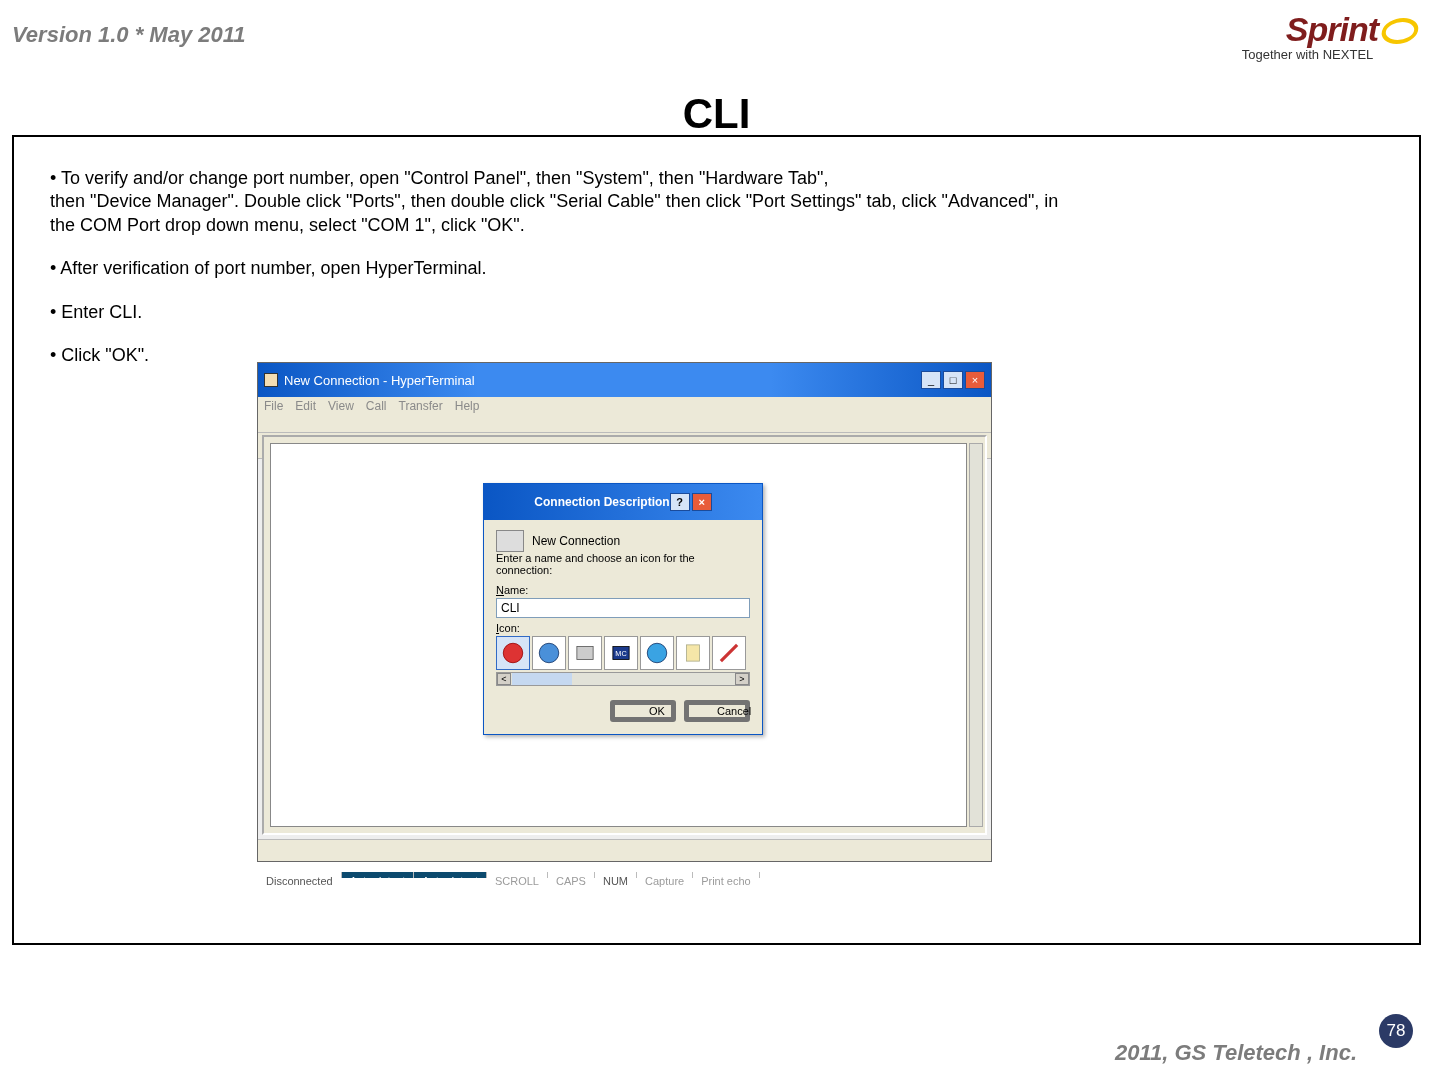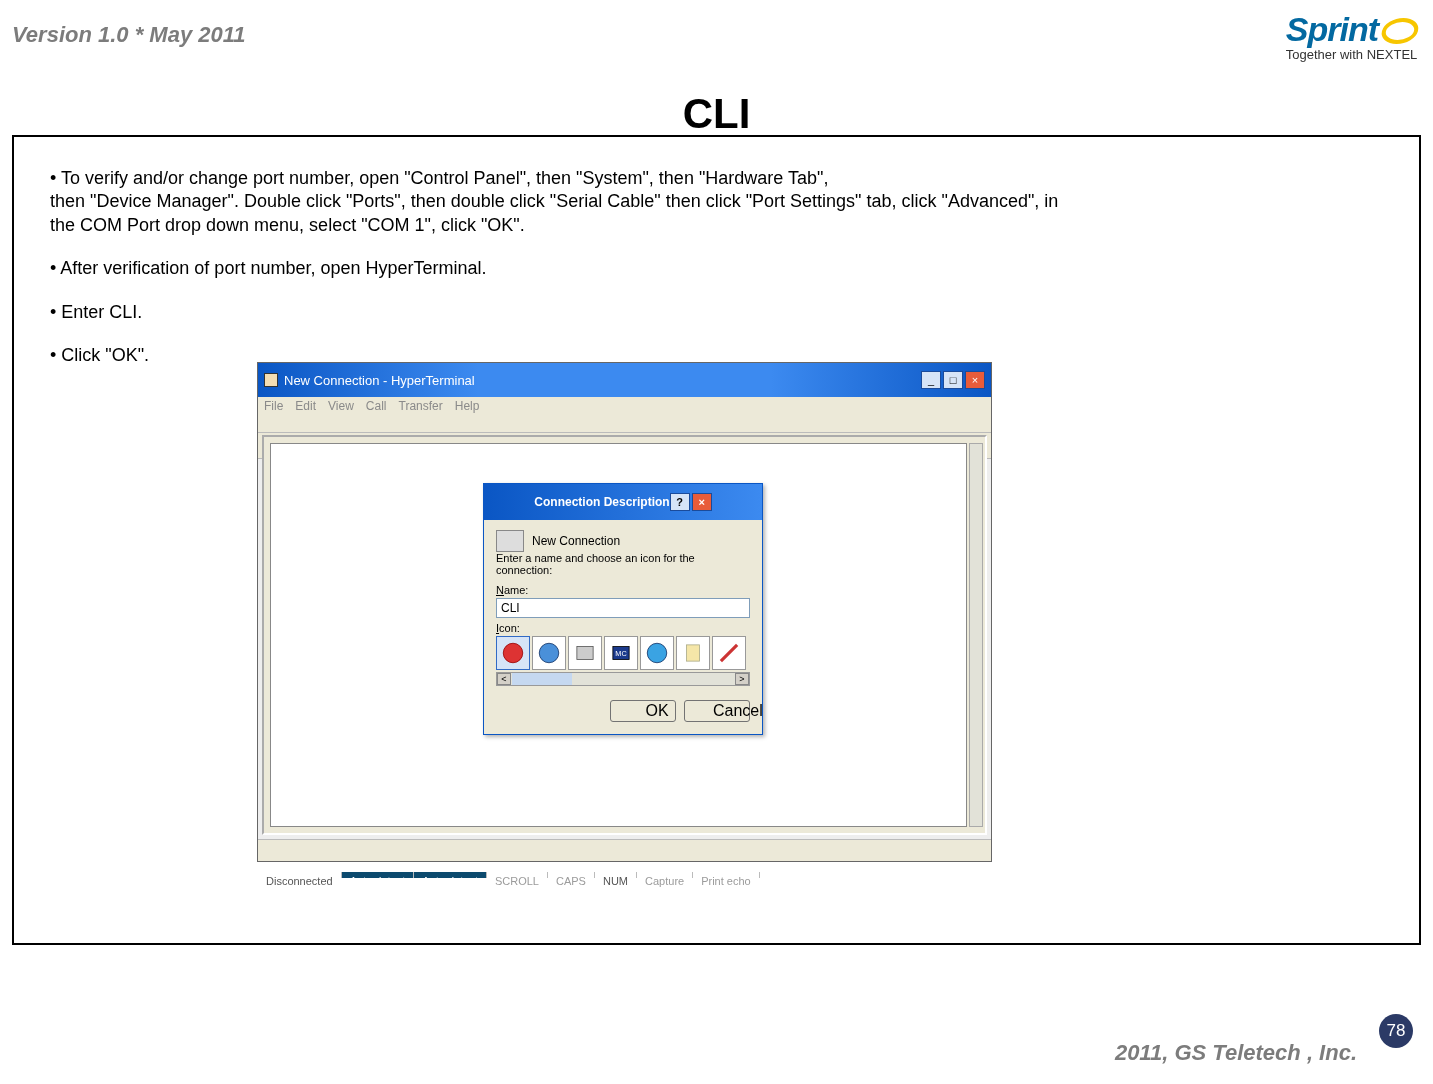--- a/index.html
+++ b/index.html
@@ -23,22 +23,23 @@
     position: absolute;
     top: 10px;
     right: 15px;
     text-align: left;
   }
   .logo-main {
     font-family: Arial, sans-serif;
     font-weight: bold;
     font-style: italic;
     font-size: 34px;
-    color: #0369a1;
+    color: #7f1d1d;
     letter-spacing: -1px;
+    margin-left: 44px;
   }
   .logo-wing {
     display: inline-block;
     width: 36px;
     height: 26px;
     background: #f7c600;
     border-radius: 50% 50% 50% 50%;
     transform: skew(-15deg,0);
     position: relative;
     top: 3px;
@@ -155,22 +156,22 @@
   }
   .icon-strip{display:flex;gap:2px;margin-top:2px;align-items:center;}
   .icon-box{width:34px;height:34px;border:1px solid #999;background:#fff;display:flex;align-items:center;justify-content:center;}
   .icon-box svg{width:26px;height:26px;}
   .icon-box.sel{border:1px solid #316ac5;background:#d6e4f7;}
   .icon-scroll{height:14px;border:1px solid #999;background:#e2e2d8;display:flex;justify-content:space-between;margin-top:2px;}
   .icon-scroll-btn{width:14px;background:#d4d0c8;border:1px solid #888;font-size:9px;text-align:center;}
   .icon-scroll-thumb{flex:0 0 60px;background:#c5d8f0;margin:0 1px;}
   .dlg-buttons{display:flex;justify-content:flex-end;gap:8px;margin-top:14px;}
   .dlg-btn{
-    width:66px;height:22px;font-size:16px;background:#ece9d8;
-    border:1px solid #737373;border-radius:3px;padding-left:28px;
+    width:66px;height:22px;font-size:11px;background:#ece9d8;
+    border:5px solid #737373;border-radius:3px;padding-left:28px;
   }
   .footer{
     position:absolute;bottom:18px;right:20px;
     display:flex;align-items:center;gap:22px;
   }
   .footer-text{color:#7c7c7c;font-style:italic;font-weight:bold;font-size:22px;margin-top:44px;}
   .page-badge{
     width:34px;height:34px;border-radius:50%;background:#2b3a66;color:#fff;
     display:flex;align-items:center;justify-content:center;font-size:17px;
   }

